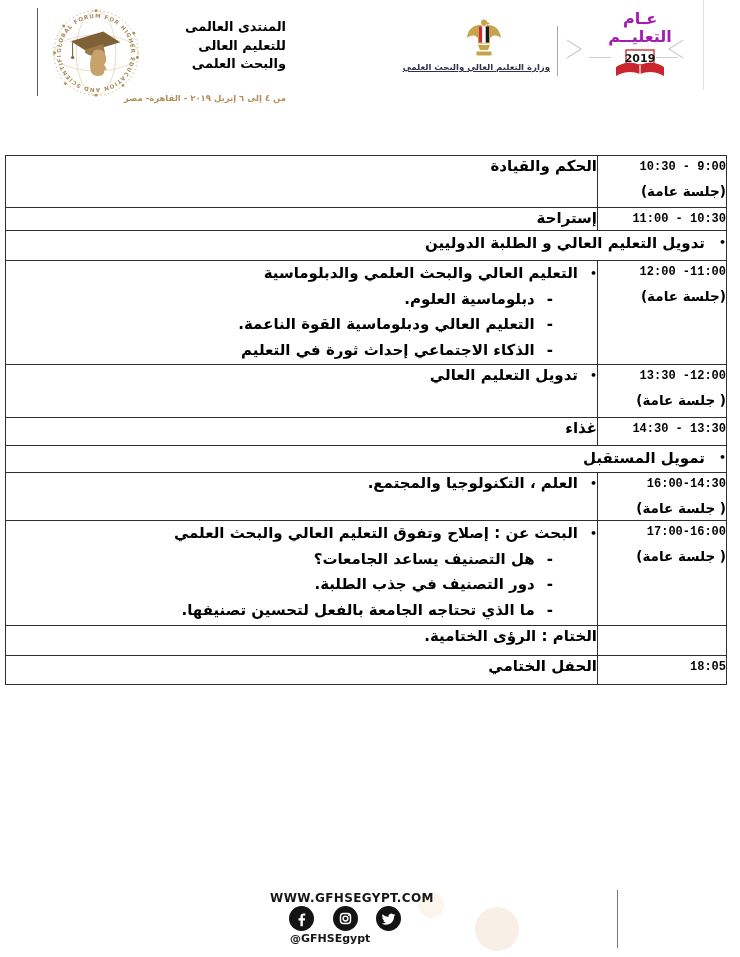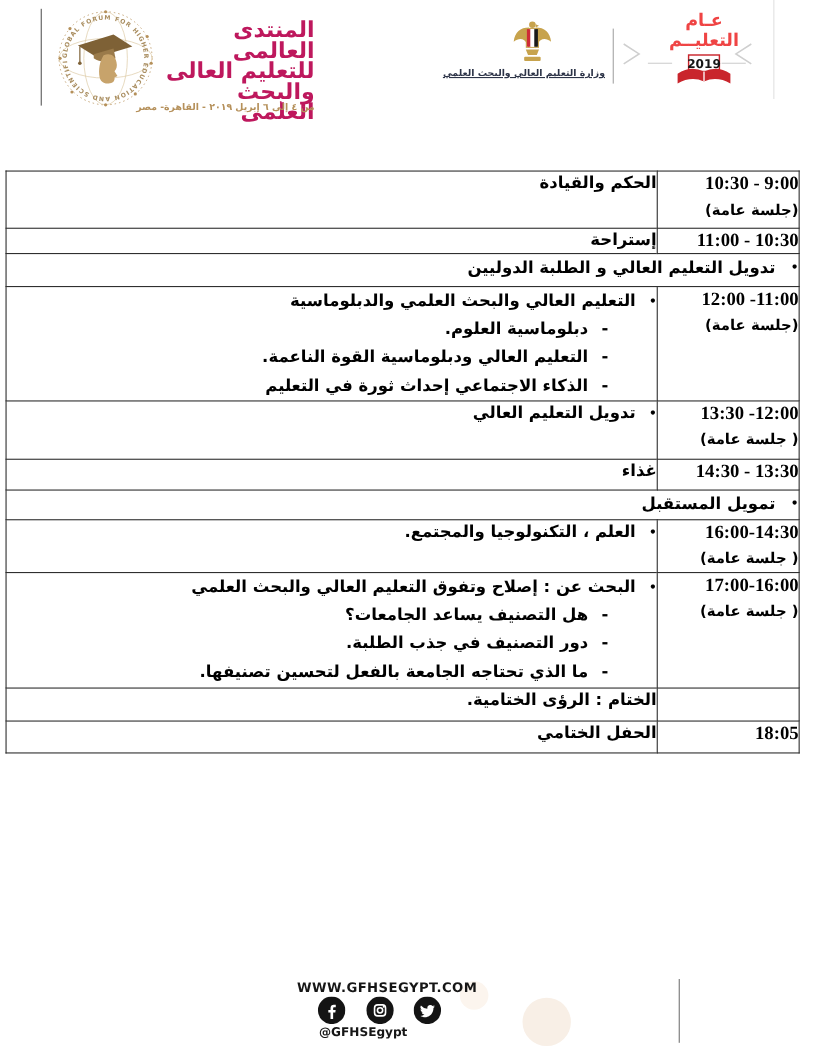--- a/index.html
+++ b/index.html
@@ -6,45 +6,45 @@
   .page{position:relative;width:740px;height:957px;background:#fff;overflow:hidden;
         font-family:"DejaVu Sans",sans-serif;}
 
   
   .hdr-rule-left{position:absolute;left:37px;top:8px;width:1px;height:88px;background:#5a5a5a;}
   .hdr-rule-right{position:absolute;left:703px;top:0;width:1px;height:90px;background:#e2e2e2;}
   .hdr-divider{position:absolute;left:557px;top:26px;width:1px;height:50px;background:#a5a5a5;}
 
   .gfhse-emblem{position:absolute;left:50px;top:8px;}
   .gfhse-text{position:absolute;left:148px;top:18px;width:138px;direction:rtl;text-align:right;
-              color:#be185d;font-weight:bold;font-size:20px;line-height:18.5px;}
+              color:#000000;font-weight:bold;font-size:13px;line-height:18.5px;}
   .gfhse-date{position:absolute;left:146px;top:93px;width:140px;direction:rtl;text-align:right;
               color:#b5905a;font-weight:bold;font-size:8.5px;white-space:nowrap;}
 
   .ministry-eagle{position:absolute;left:463px;top:16px;}
   .ministry-caption{position:absolute;left:418px;top:62px;width:132px;text-align:center;direction:rtl;
                     color:#2c3347;font-weight:bold;font-size:8.5px;white-space:nowrap;text-decoration:underline;}
 
   .year-logo{position:absolute;left:583px;top:10px;width:114px;text-align:center;}
-  .year-l1,.year-l2{color:#ef4444;font-weight:bold;font-size:16px;line-height:18px;direction:rtl;}
+  .year-l1,.year-l2{color:#a21caf;font-weight:bold;font-size:16px;line-height:18px;direction:rtl;}
   .year-book{margin:3px auto 0;width:56px;height:30px;position:relative;}
   .chev{position:absolute;top:38px;}
   .chev-left{left:565px;}
   .chev-right{left:667px;}
   .year-hline{position:absolute;top:57px;height:1px;background:#cfcfcf;width:22px;}
   .year-hline.l{left:589px;}
   .year-hline.r{left:656px;}
 
   
   .agenda{position:absolute;left:5px;top:155px;width:722px;border-collapse:collapse;
           table-layout:fixed;direction:rtl;}
   .agenda td{border:1.5px solid #2f2f2f;vertical-align:top;padding:0;overflow:hidden;}
   .title-cell{text-align:right;padding:3px 5px 0 4px;font-size:15px;font-weight:bold;line-height:22px;}
   .time-cell{padding:3px 3px 0 3px;text-align:right;}
-  .time{direction:ltr;font-family:Liberation Serif, serif;font-weight:bold;font-size:17px;
+  .time{direction:ltr;font-family:Liberation Mono, monospace;font-weight:bold;font-size:12px;
         line-height:22px;white-space:nowrap;}
   .session{font-size:13.5px;font-weight:bold;line-height:20px;margin-top:3px;white-space:nowrap;}
   .content-cell{padding:2px 12px 0 4px;}
   .full-cell{padding:2px 7px 0 4px;}
   .item{display:flex;gap:12px;line-height:21px;font-size:15px;font-weight:bold;align-items:flex-start;}
   .content-cell.multi .item{line-height:25.5px;}
   .full-cell .item{gap:14px;line-height:24px;}
   .item .marker{flex:0 0 auto;}
   .item.bullet .marker{font-size:11px;}
   .item.dash{padding-right:44px;}

